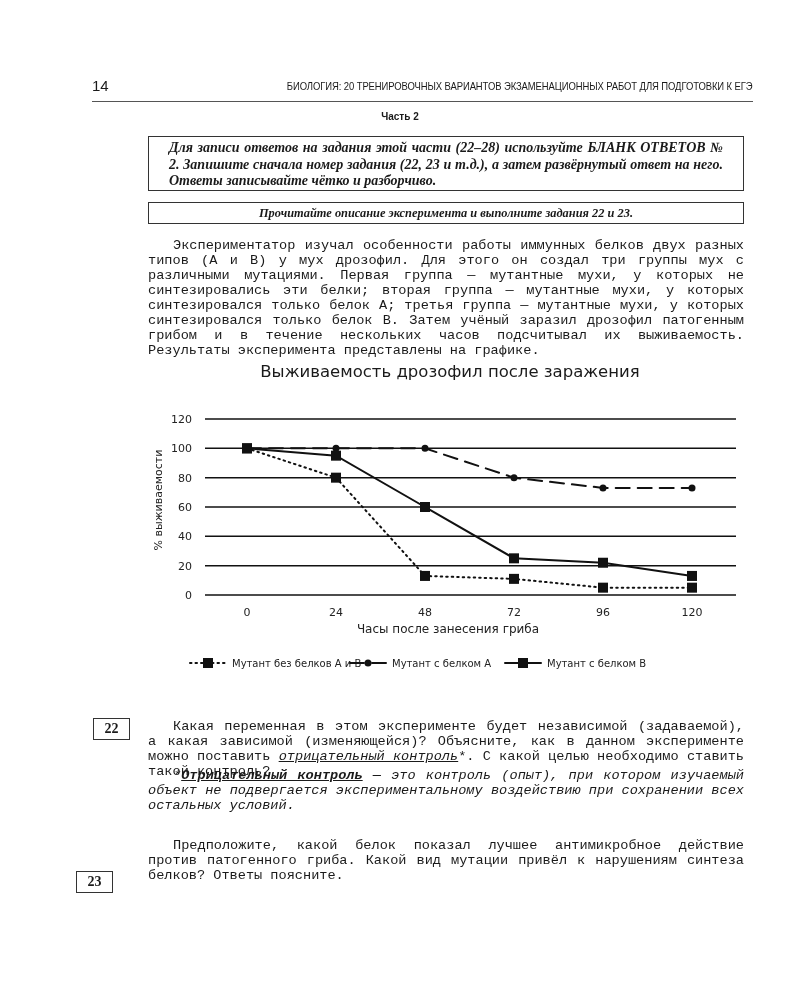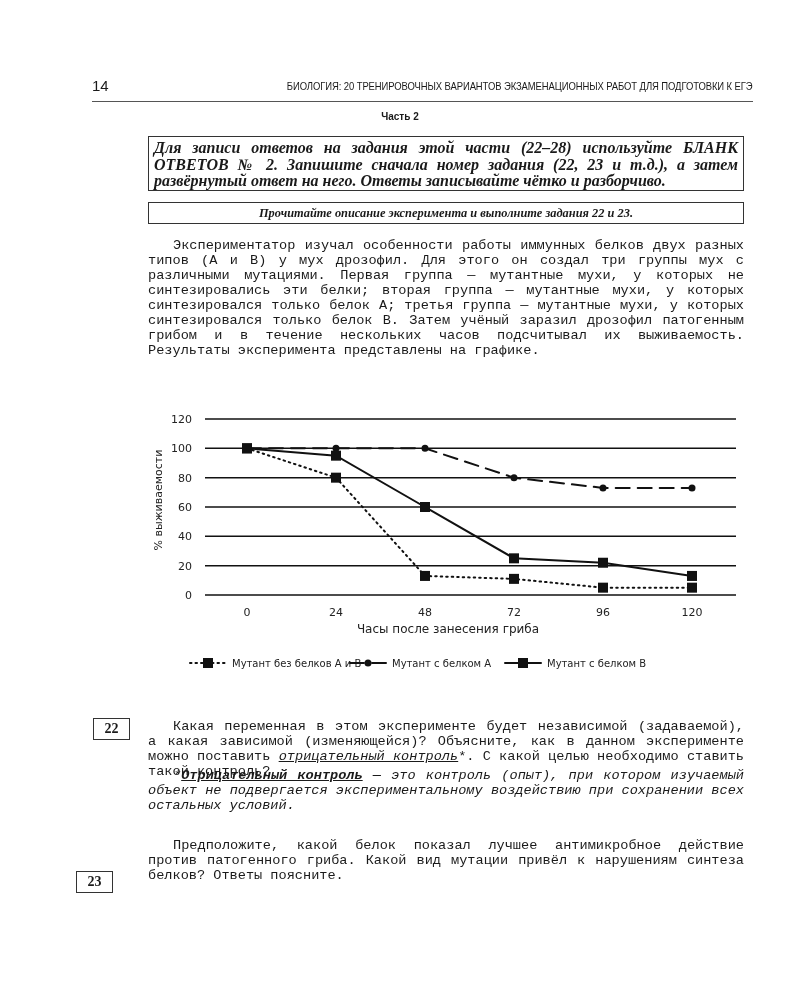--- a/index.html
+++ b/index.html
@@ -3,21 +3,21 @@
 <meta charset="utf-8">
 <style>
   html, body { margin: 0; padding: 0; background: #ffffff; }
   body { width: 800px; height: 1000px; position: relative; overflow: hidden; color: #1a1a1a; }
   .abs { position: absolute; }
   .page-num { left: 92px; top: 77px; font-family: "Liberation Sans", sans-serif; font-size: 15px; }
   .running-head { right: 47px; top: 80px; font-family: "Liberation Sans", sans-serif; font-size: 11px; letter-spacing: -0.1px; transform: scaleX(0.86); transform-origin: right center; white-space: nowrap; }
   .head-rule { left: 92px; top: 101px; width: 661px; height: 0; border-top: 1.5px solid #555; }
   .part-title { left: 0; width: 800px; top: 111px; text-align: center; font-family: "Liberation Sans", sans-serif; font-weight: bold; font-size: 10px; }
   .box { border: 1px solid #333; box-sizing: border-box; font-family: "Liberation Serif", serif; font-style: italic; font-weight: bold; }
-  .instr-box { left: 148px; top: 136px; width: 596px; height: 55px; padding: 3px 5px; font-size: 16px; line-height: 16.5px; text-align: justify; }
+  .instr-box { left: 148px; top: 136px; width: 596px; height: 55px; padding: 3px 20px; font-size: 14px; line-height: 16.5px; text-align: justify; }
   .read-box { left: 148px; top: 202px; width: 596px; height: 22px; font-size: 12.4px; line-height: 20px; text-align: center; }
   .para { font-family: Liberation Mono, monospace; font-size: 13.6px; line-height: 15px; text-align: justify; }
   .intro { left: 148px; top: 238px; width: 596px; text-indent: 25px; }
   .chart-title { left: 150px; width: 600px; top: 360px; text-align: center; font-family: "DejaVu Sans", sans-serif; font-size: 16.5px; line-height: 23px; }
   svg.chart { left: 150px; top: 405px; }
   .chart-text { font-family: "DejaVu Sans", sans-serif; fill: #222; }
   .task-num { width: 37px; height: 22px; border: 1.5px solid #333; box-sizing: border-box; font-family: "Liberation Serif", serif; font-weight: bold; font-size: 14px; text-align: center; line-height: 19px; }
   .q22 { left: 148px; top: 719px; width: 596px; text-indent: 25px; }
   .u { text-decoration: underline; font-style: italic; }
   .foot { left: 148px; top: 768px; width: 596px; font-style: italic; text-indent: 25px; }
@@ -32,20 +32,21 @@
 <div class="abs head-rule"></div>
 
 <div class="abs part-title">Часть 2</div>
 
 <div class="abs box instr-box">Для записи ответов на задания этой части (22–28) используйте БЛАНК ОТВЕТОВ № 2. Запишите сначала номер задания (22, 23 и т.д.), а затем развёрнутый ответ на него. Ответы записывайте чётко и разборчиво.</div>
 <div class="abs box read-box">Прочитайте описание эксперимента и выполните задания 22 и 23.</div>
 
 <div class="abs para intro">Экспериментатор изучал особенности работы иммунных белков двух разных типов (А и В) у мух дрозофил. Для этого он создал три группы мух с различными мутациями. Первая группа — мутантные мухи, у которых не синтезировались эти белки; вторая группа — мутантные мухи, у которых синтезировался только белок А; третья группа — мутантные мухи, у которых синтезировался только белок В. Затем учёный заразил дрозофил патогенным грибом и в течение нескольких часов подсчитывал их выживаемость. Результаты эксперимента представлены на графике.</div>
 
 <div class="abs chart-title">
+  <div>Выживаемость дрозофил после заражения</div>
 </div>
 
 <svg class="abs chart" width="600" height="275" viewBox="0 0 600 275" xmlns="http://www.w3.org/2000/svg">
   <g id="grid">
       <line x1="55" x2="586" y1="190" y2="190" stroke="#111" stroke-width="1.5"></line>
       <line x1="55" x2="586" y1="160.66666666666666" y2="160.66666666666666" stroke="#111" stroke-width="1.5"></line>
       <line x1="55" x2="586" y1="131.33333333333334" y2="131.33333333333334" stroke="#111" stroke-width="1.5"></line>
       <line x1="55" x2="586" y1="102" y2="102" stroke="#111" stroke-width="1.5"></line>
       <line x1="55" x2="586" y1="72.66666666666667" y2="72.66666666666667" stroke="#111" stroke-width="1.5"></line>
       <line x1="55" x2="586" y1="43.333333333333314" y2="43.333333333333314" stroke="#111" stroke-width="1.5"></line>

